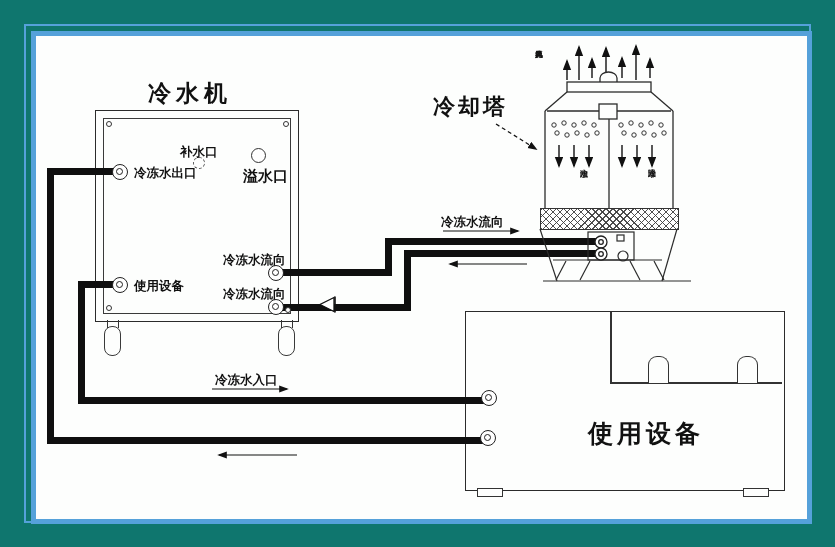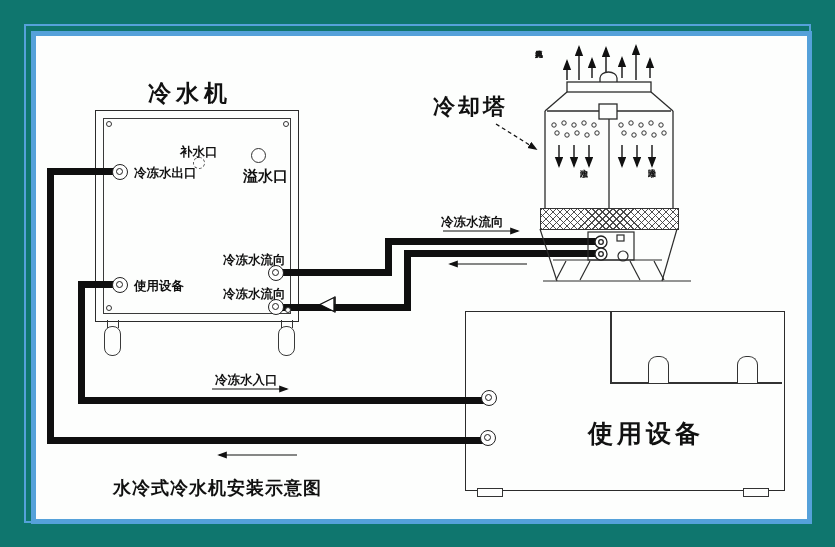--- a/index.html
+++ b/index.html
@@ -101,21 +101,20 @@
   <div class="abs bump" style="left:737px;top:356px;width:19px;height:26px;"></div>
   <div class="abs lbl" style="left:588px;top:417px;font-size:25px;letter-spacing:4px;">使用设备</div>
   <div class="abs foot" style="left:477px;top:488px;width:24px;height:7px;"></div>
   <div class="abs foot" style="left:743px;top:488px;width:24px;height:7px;"></div>
 
   <div class="abs port" style="left:481px;top:390px;width:14px;height:14px;"></div>
   <div class="abs portdot" style="left:485px;top:394px;width:5px;height:5px;"></div>
   <div class="abs port" style="left:480px;top:430px;width:14px;height:14px;"></div>
   <div class="abs portdot" style="left:484px;top:434px;width:5px;height:5px;"></div>
 
-  <div class="abs lbl" style="left:113px;top:476px;font-size:18px;letter-spacing:1px;">水冷式冷水机安装示意图</div>
 
   <svg class="overlay" width="835" height="547" viewBox="0 0 835 547">
     <defs>
       <marker id="ah" orient="auto" markerWidth="9" markerHeight="8" refX="6.5" refY="3">
         <path d="M0,0 L8,3 L0,6 z" fill="#111"></path>
       </marker>
     </defs>
 
     <g stroke="#111" stroke-width="1.4">
       <line x1="567" y1="80" x2="567" y2="61" marker-end="url(#ah)"></line>

